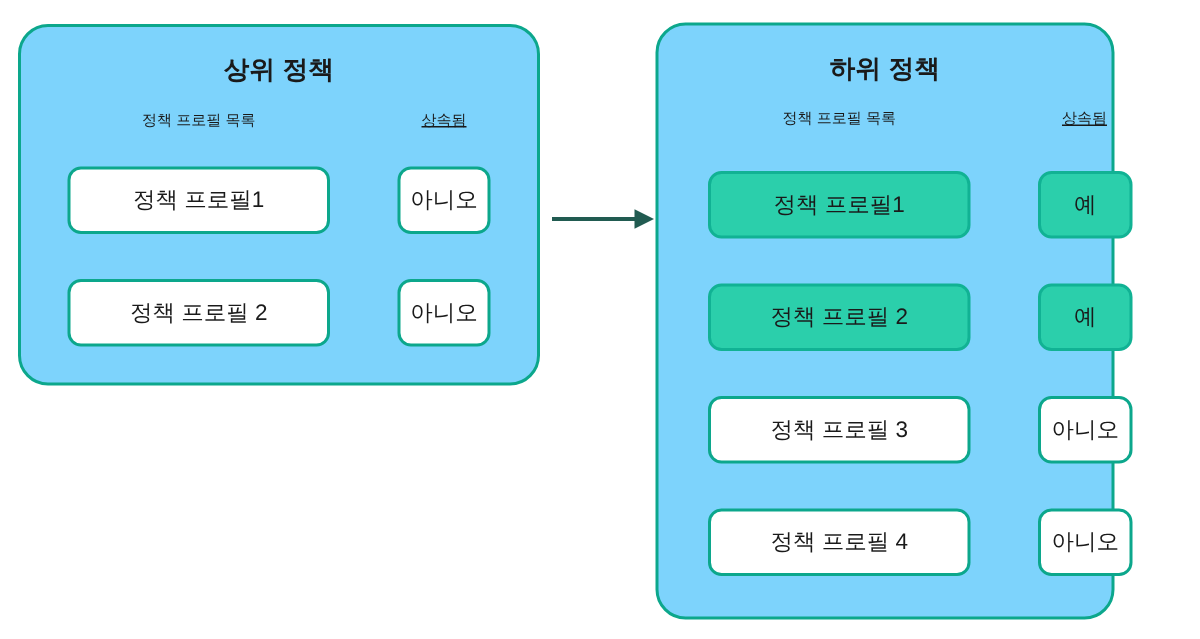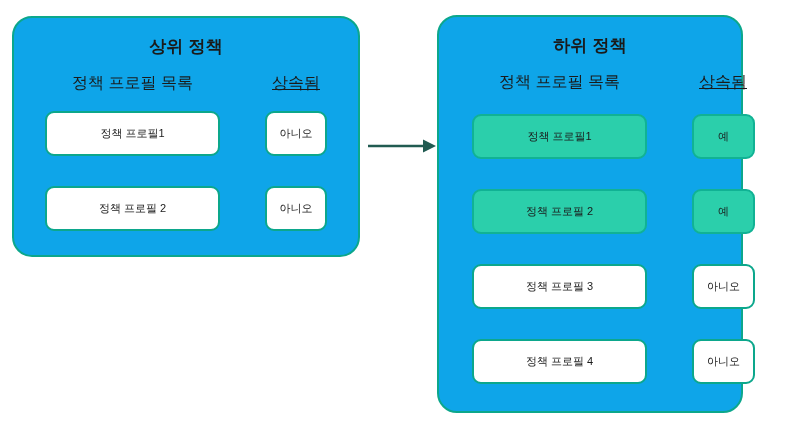--- a/index.html
+++ b/index.html
@@ -11,58 +11,58 @@
   .canvas {
     position: relative;
     width: 800px;
     height: 426px;
     background: #ffffff;
     overflow: hidden;
     color: #1a1a1a;
   }
   .panel {
     position: absolute;
-    background: #0ea5e9;
+    background: #7dd3fc;
     border: 2px solid #0ca78c;
     border-radius: 20px;
     box-sizing: border-box;
   }
   .panel.parent { left: 12px;  top: 16px; width: 348px; height: 241px; }
   .panel.child  { left: 437px; top: 15px; width: 306px; height: 398px; }
 
   .panel-title {
     position: absolute;
     top: 17px; left: 0; right: 0;
     text-align: center;
     font-size: 17px;
     font-weight: 700;
     letter-spacing: 0.2px;
   }
   .col-head {
     position: absolute;
     top: 55px;
-    font-size: 16px;
+    font-size: 10px;
     text-align: center;
     white-space: nowrap;
   }
   .col-head.profiles  { left: 31px;  width: 175px; }
   .col-head.inherited { left: 232px; width: 100px; text-decoration: underline; }
   .panel.child .col-head.profiles  { left: 33px;  width: 175px; }
   .panel.child .col-head.inherited { left: 234px; width: 100px; }
 
   .pill {
     position: absolute;
     box-sizing: border-box;
     border: 2px solid #0ca78c;
     border-radius: 9px;
     background: #ffffff;
     display: flex;
     align-items: center;
     justify-content: center;
-    font-size: 11px;
+    font-size: 15px;
     height: 45px;
     white-space: nowrap;
   }
   .pill.filled { background: #2bcfab; border-color: #11b294; }
 
   .panel.parent .pill.profile { left: 31px;  width: 175px; }
   .panel.parent .pill.answer  { left: 251px; width: 62px;  }
   .panel.child  .pill.profile { left: 33px;  width: 175px; }
   .panel.child  .pill.answer  { left: 253px; width: 63px;  }
 

